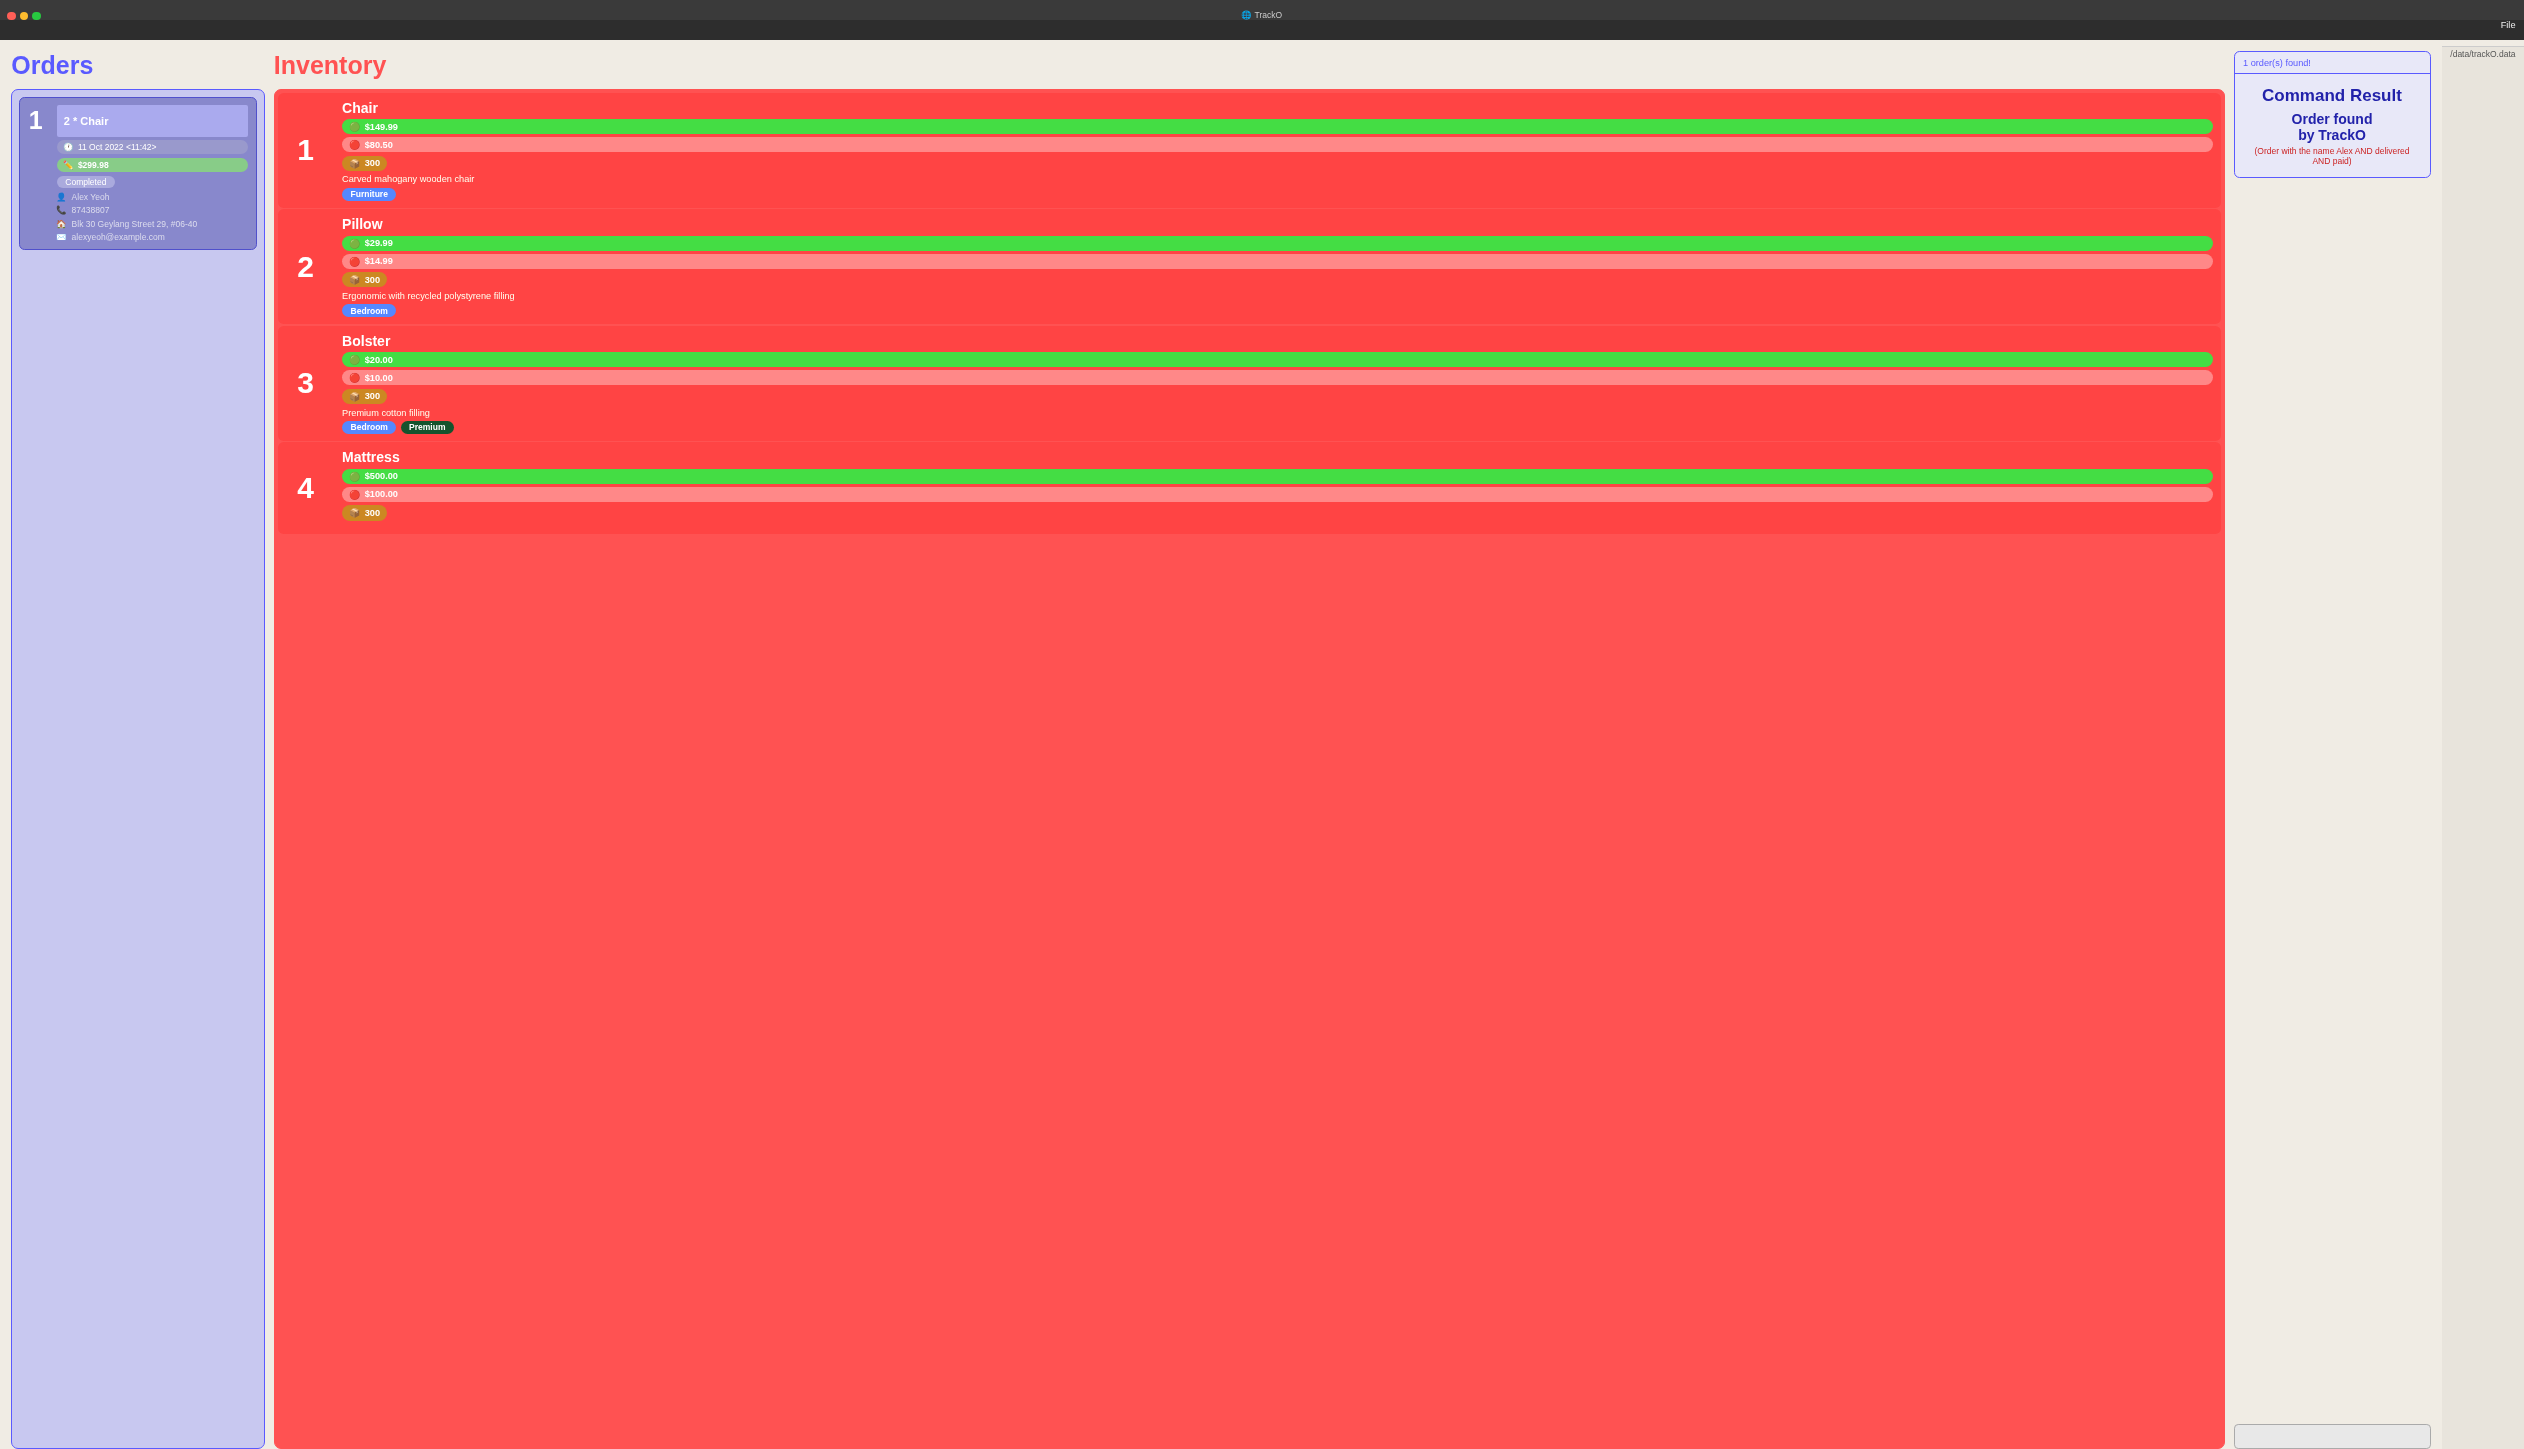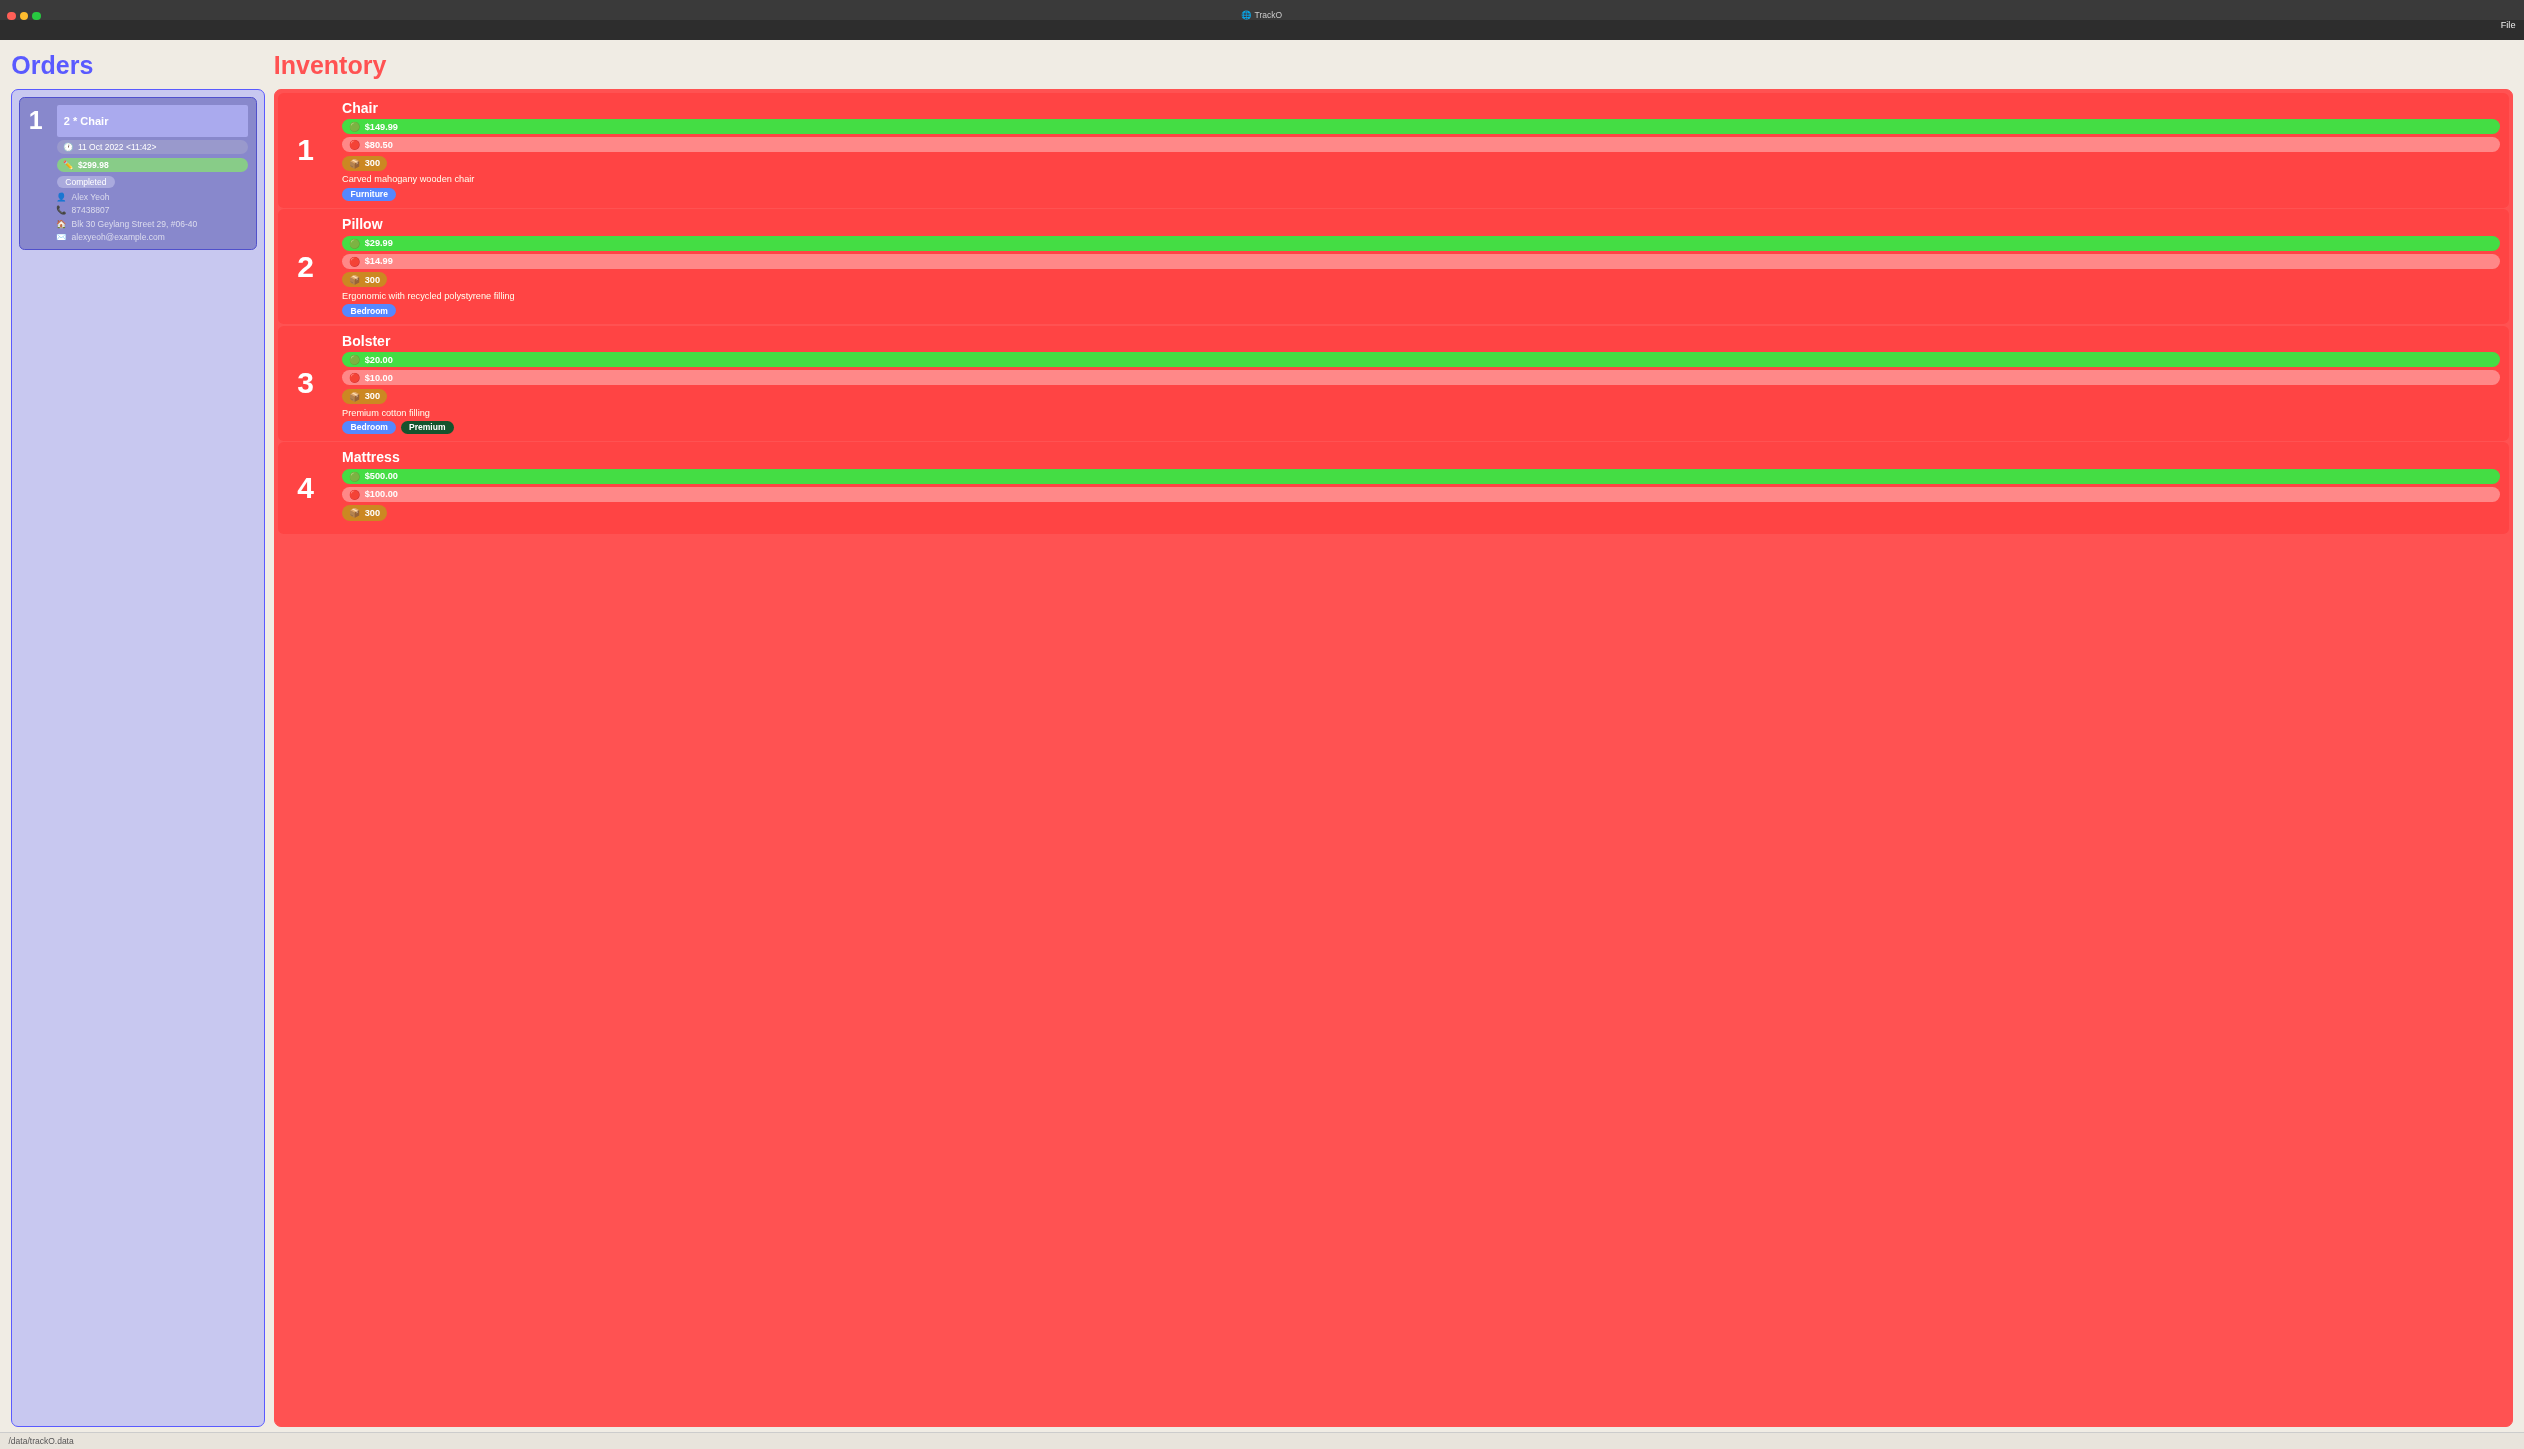--- a/index.html
+++ b/index.html
@@ -52,21 +52,21 @@
     }
     .menu-item {
       color: #eee;
       font-size: 9.2px;
       cursor: pointer;
     }
     
     .app-body {
       flex: 1;
       display: flex;
-      flex-direction: column;
+      flex-direction: row;
       background: #f0ece4;
     }
     .main-content {
       display: flex;
       flex: 1;
       padding: 11.3px 11.3px 0 11.3px;
       gap: 8.5px;
     }
     
     .section-title {
@@ -496,20 +496,33 @@
             <div class="stock-bar">
               <span>📦</span>
               <span>300</span>
             </div>
           </div>
         </div>
 
       </div>
     </div>
 
+    <div class="command-column">
+      <div class="command-result-box">
+        <div class="command-result-header">1 order(s) found!</div>
+        <hr class="command-result-divider">
+        <div class="command-result-title">Command Result</div>
+        <div class="command-result-main">
+          Order found<br>by TrackO
+        </div>
+        <div class="command-result-sub">(Order with the name Alex AND delivered AND paid)</div>
+      </div>
+      <div style="flex:1;"></div>
+      <input class="command-input-box" type="text" placeholder="" style="">
+    </div>
 
   </div>
 
   <div class="status-bar">
     <span>/data/trackO.data</span>
   </div>
 </div>
 
 
 </body></html>

